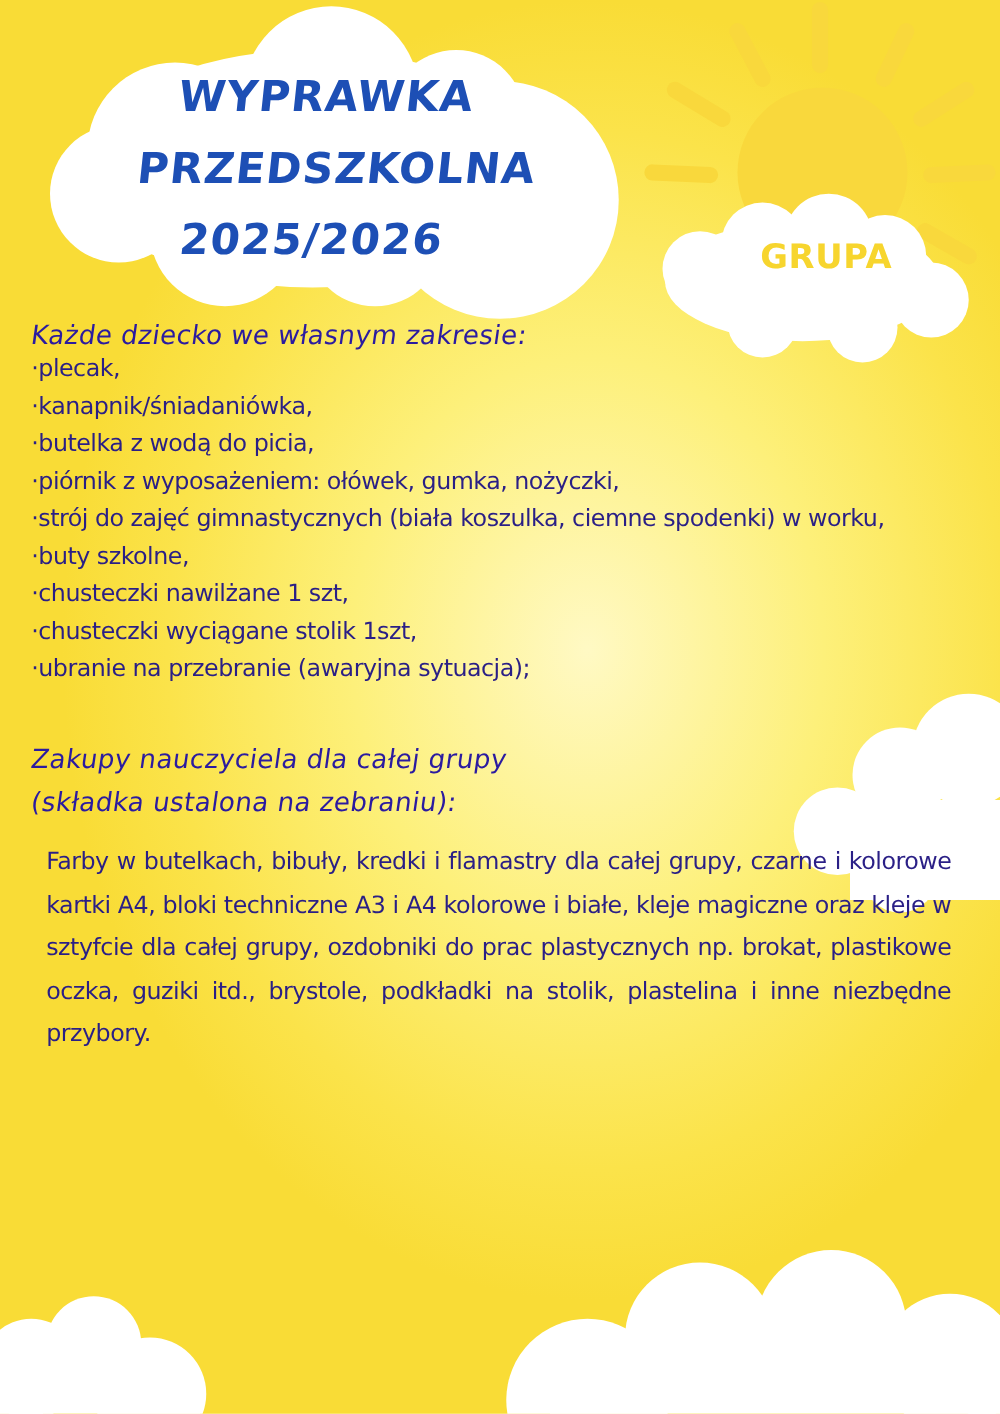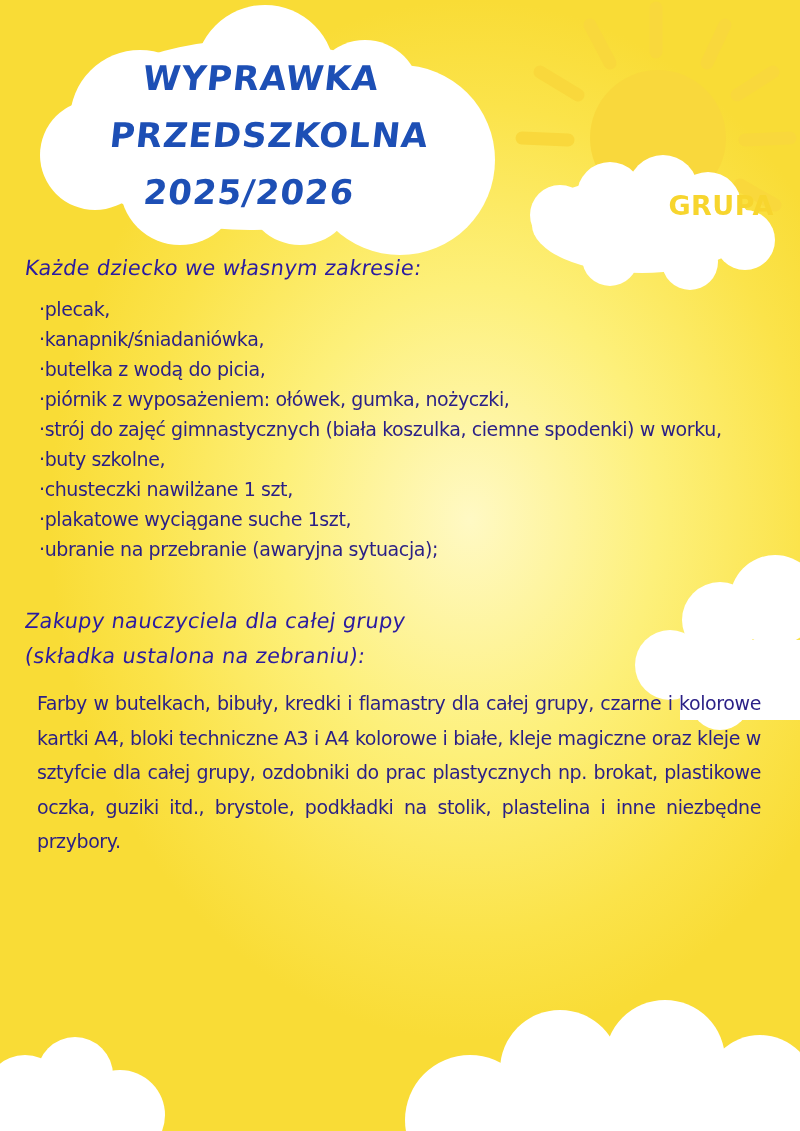--- a/index.html
+++ b/index.html
@@ -9,33 +9,33 @@
     font-family: "Liberation Sans", sans-serif;
   }
   .layer { position: absolute; left: 0; top: 0; }
   .title-block {
     position: absolute; left: 110px; top: 50px; width: 290px; text-align: center;
     color: #1d4fb5; font-family: "DejaVu Sans", sans-serif; font-weight: bold;
     font-size: 34px; line-height: 57px; letter-spacing: 1px; transform: skewX(-6deg);
   }
   .title-block div { white-space: nowrap; }
   .group-badge {
-    position: absolute; left: 584px; top: 190px; width: 190px; text-align: right;
+    position: absolute; left: 566px; top: 190px; width: 190px; text-align: center;
     color: #f7d52e; font-family: "DejaVu Sans", sans-serif; font-weight: bold;
     font-size: 27px; line-height: 31px; letter-spacing: 0.5px;
   }
   .content {
     position: absolute; left: 25px; top: 256px; width: 748px; color: #2a1f86;
   }
   .heading-hand {
     font-family: "DejaVu Sans", sans-serif; font-size: 21px; color: #2b1ba0;
     letter-spacing: 0.3px; transform: skewX(-8deg); transform-origin: left;
     white-space: nowrap;
   }
-  .list { margin: 14px; padding: 0; list-style: none; }
+  .list { margin: 0; padding: 0; list-style: none; }
   .list li {
     font-family: "DejaVu Sans", sans-serif; font-size: 19px; line-height: 30px;
     letter-spacing: -0.4px; text-align: justify; text-align-last: left;
   }
   .sec2 { margin-top: 40px; }
   .sec2 .heading-hand { line-height: 35px; }
   .para {
     font-family: "DejaVu Sans", sans-serif; font-size: 19px; line-height: 34.5px;
     text-align: justify; letter-spacing: -0.4px; margin: 12px;
   }
@@ -121,21 +121,21 @@
 <div class="content">
   <div class="heading-hand">Każde dziecko we własnym zakresie:</div>
   <ul class="list">
     <li>·plecak,</li>
     <li>·kanapnik/śniadaniówka,</li>
     <li>·butelka z wodą do picia,</li>
     <li>·piórnik z wyposażeniem: ołówek, gumka, nożyczki,</li>
     <li>·strój do zajęć gimnastycznych (biała koszulka, ciemne spodenki) w worku,</li>
     <li>·buty szkolne,</li>
     <li>·chusteczki nawilżane 1 szt,</li>
-    <li>·plakatowe wyciągane suche 1szt,</li>
+    <li>·chusteczki wyciągane stolik 1szt,</li>
     <li>·ubranie na przebranie (awaryjna sytuacja);</li>
   </ul>
 
   <div class="sec2">
     <div class="heading-hand">Zakupy nauczyciela dla całej grupy</div>
     <div class="heading-hand">(składka ustalona na zebraniu):</div>
     <p class="para">Farby w butelkach, bibuły, kredki i flamastry dla całej grupy, czarne i kolorowe kartki A4, bloki techniczne A3 i A4 kolorowe i białe, kleje magiczne oraz kleje w sztyfcie dla całej grupy, ozdobniki do prac plastycznych np. brokat, plastikowe oczka, guziki itd., brystole, podkładki na stolik, plastelina i inne niezbędne przybory.</p>
   </div>
 </div>
 

